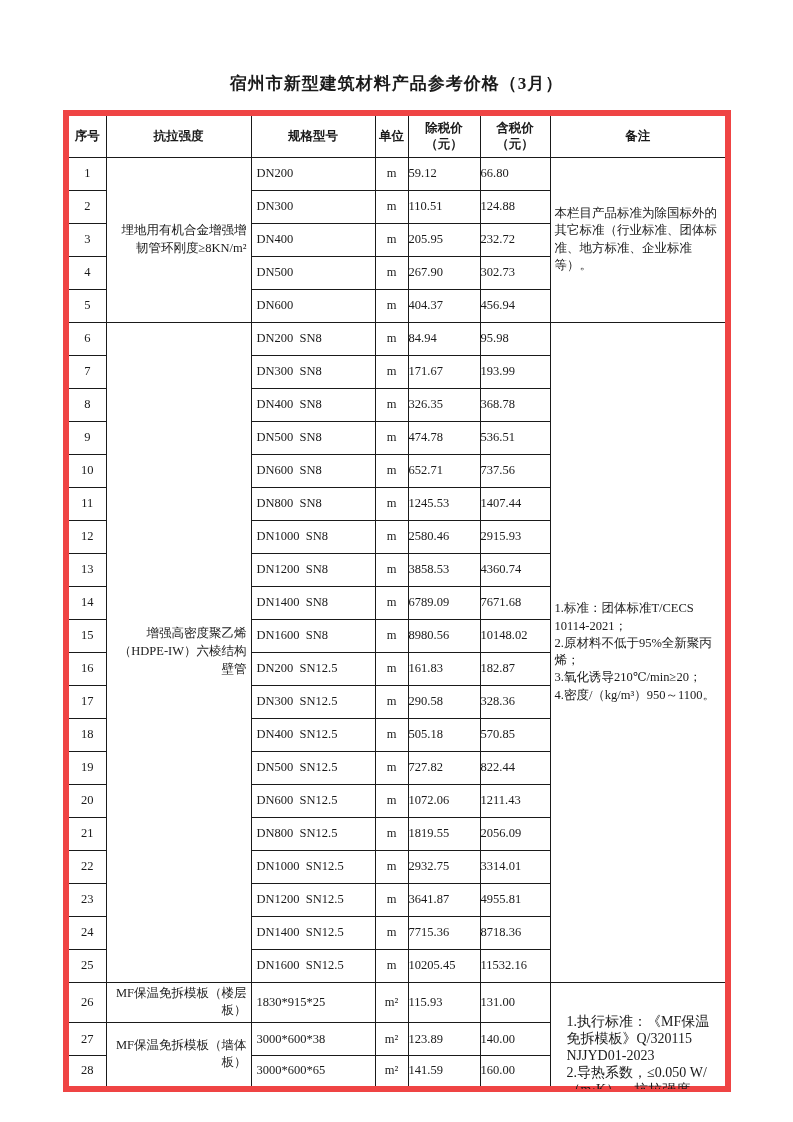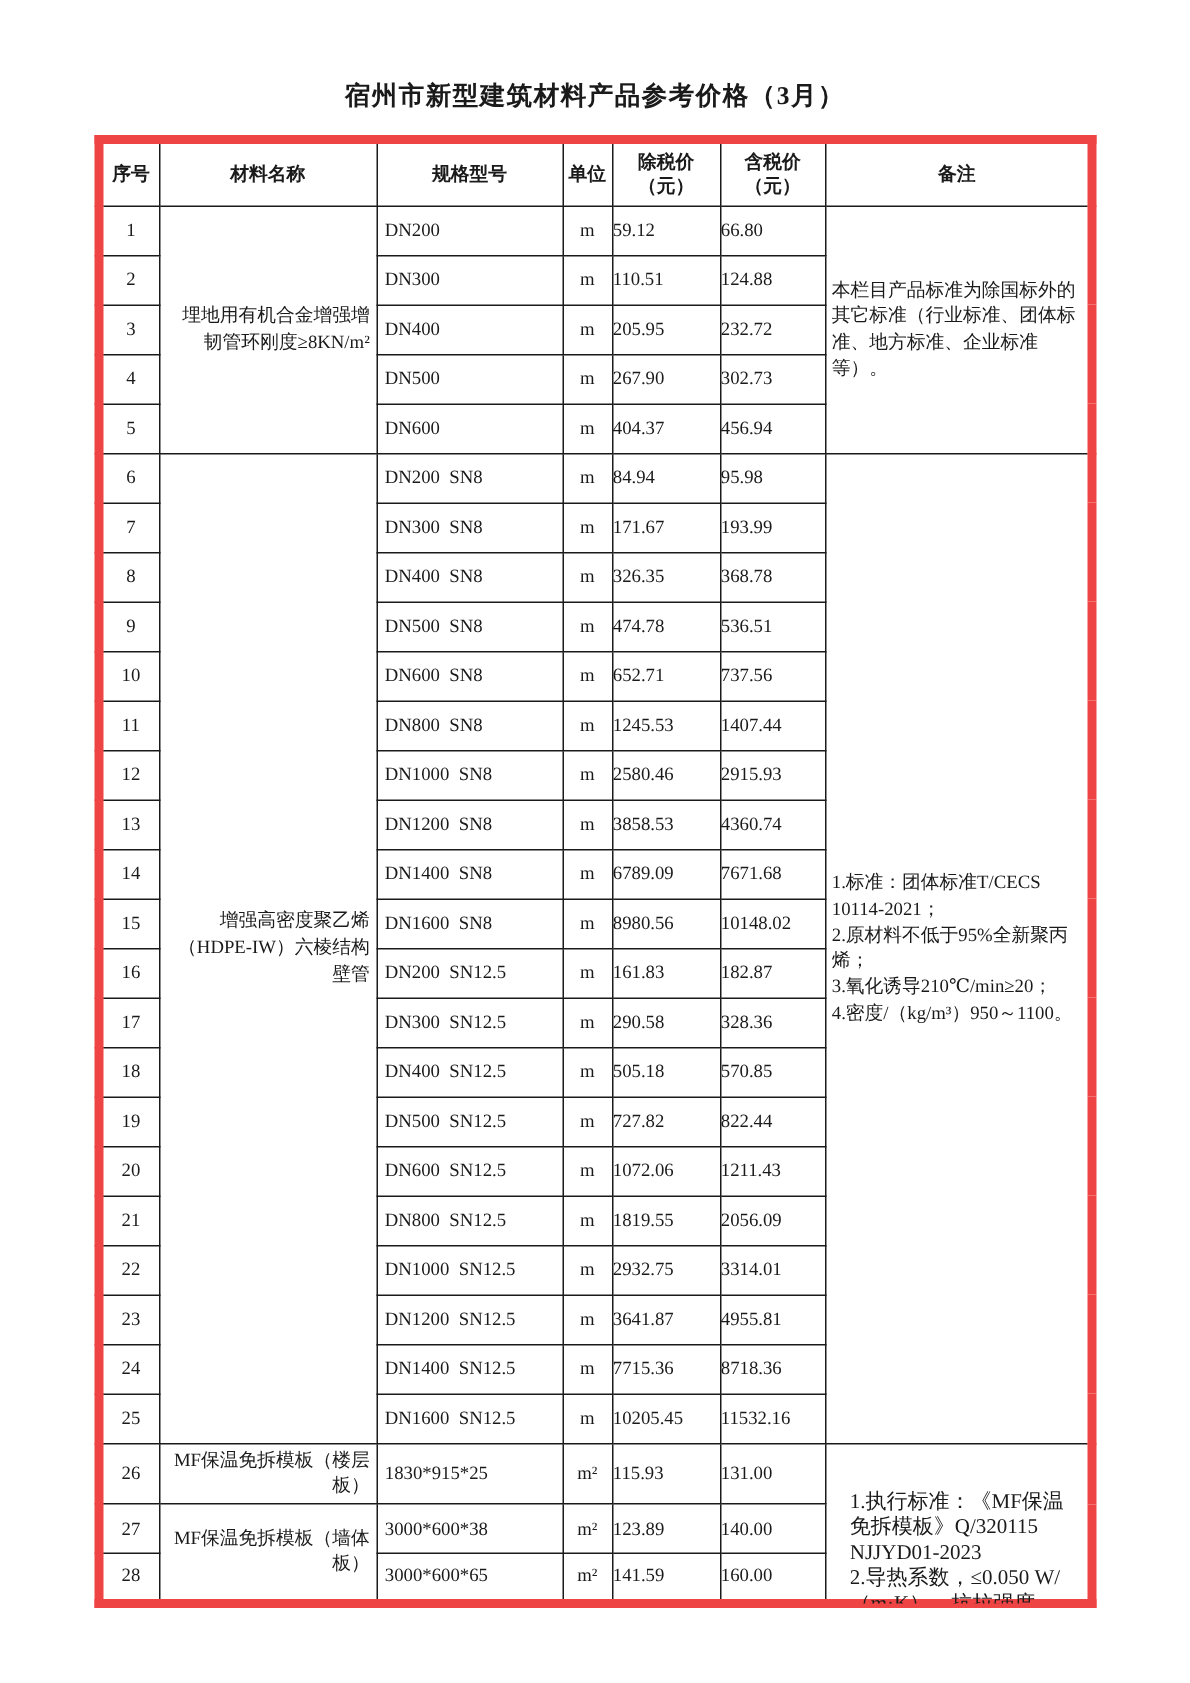--- a/index.html
+++ b/index.html
@@ -13,21 +13,21 @@
     color: #1a1a1a;
   }
   .page {
     position: relative;
     width: 793px;
     height: 1122px;
     background: #ffffff;
   }
   .title {
     margin: 0;
-    padding-top: 52px;
+    padding-top: 72px;
     padding-bottom: 15px;
     text-align: center;
     font-size: 17px;
     font-weight: bold;
     letter-spacing: 1px;
   }
   table.price-table {
     border-collapse: collapse;
     table-layout: fixed;
     margin-left: 63px;
@@ -103,21 +103,21 @@
       <col style="width:145px">
       <col style="width:124px">
       <col style="width:33px">
       <col style="width:72px">
       <col style="width:70px">
       <col style="width:178px">
     </colgroup>
     <thead>
       <tr id="header-row">
           <th>序号</th>
-          <th>材料名称</th>
+          <th>抗拉强度</th>
           <th>规格型号</th>
           <th>单位</th>
           <th>除税价
 （元）</th>
           <th>含税价
 （元）</th>
           <th>备注</th>
         </tr>
     </thead>
     <tbody id="table-body">

